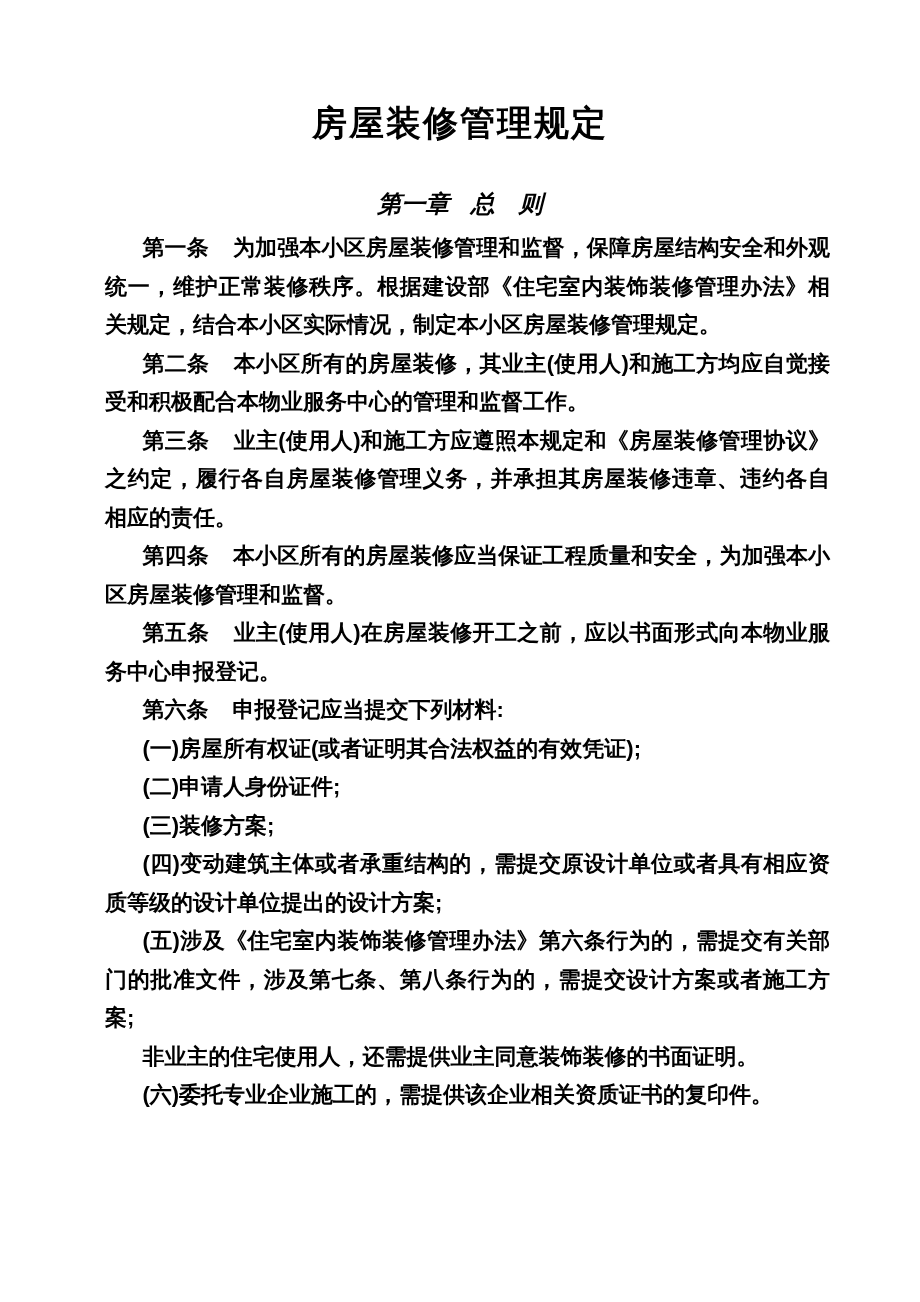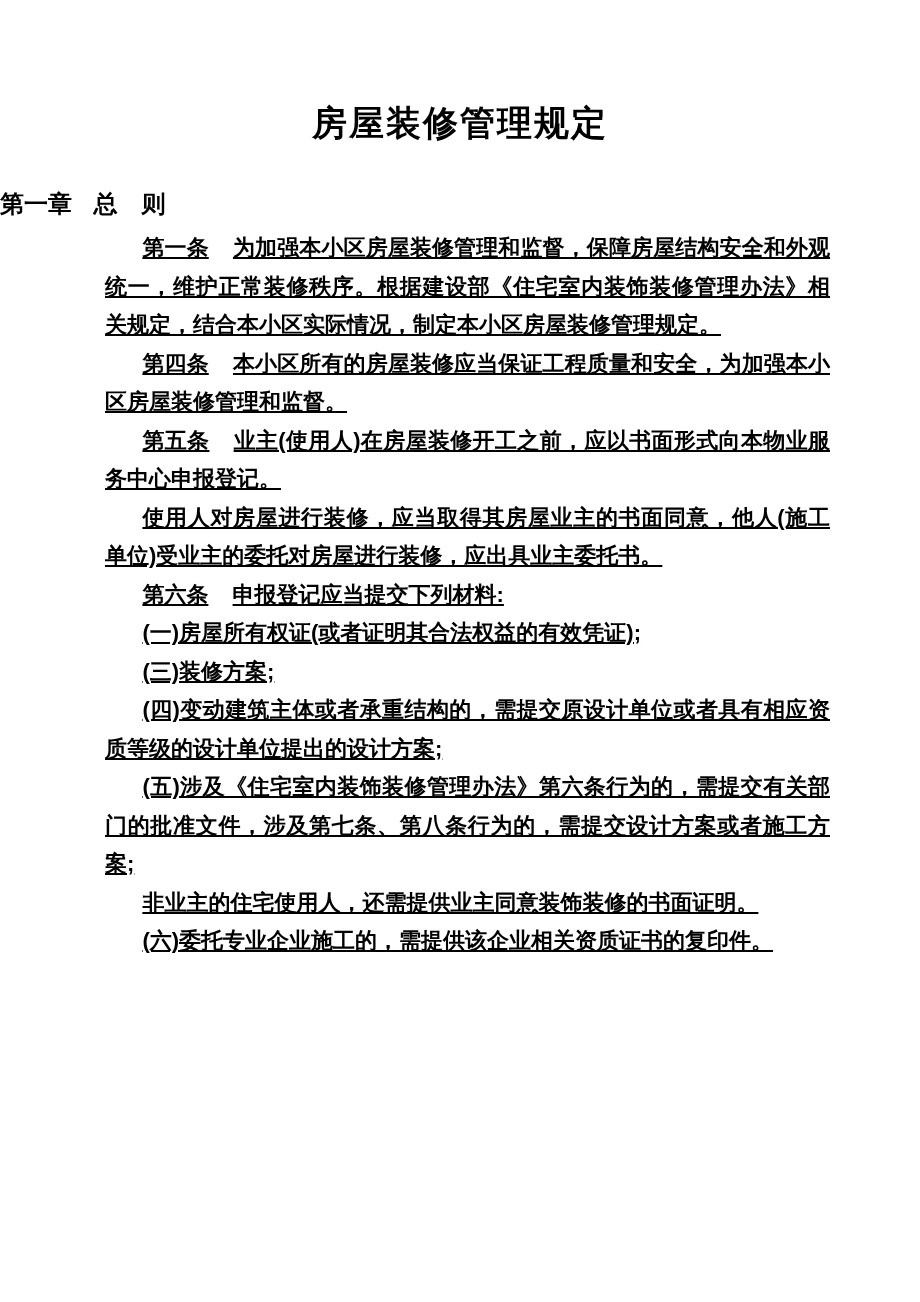--- a/index.html
+++ b/index.html
@@ -22,21 +22,23 @@
   .doc-title {
     padding-top: 102px;
     text-align: center;
     font-size: 35px;
     line-height: 42px;
     font-weight: 700;
     letter-spacing: 2px;
   }
 
   .chapter-heading {
+    text-align: center;
     font-weight: 700;
+    font-style: italic;
   }
 
   .chapter-heading.top {
     margin-top: 46px;
     font-size: 24px;
     line-height: 28px;
   }
 
   .ch-label {
     margin-right: 0.9em;
@@ -46,21 +48,20 @@
     margin-top: 11px;
     padding: 0 90px 0 105px;
     font-size: 22px;
     line-height: 38.5px;
     font-weight: 700;
   }
 
   .doc-body p.para {
     text-align: justify;
     text-indent: 1.7em;
-    text-decoration: underline;
   }
 
   .art-label {
     margin-right: 1.1em;
   }
 
   .chapter-heading.inflow {
     font-size: 24px;
     line-height: 38.5px;
     text-indent: 0;
@@ -76,43 +77,49 @@
   <div class="chapter-heading top">
     <span class="ch-label">第一章</span><span>总　则</span>
   </div>
 
   <div class="doc-body">
 
     <p class="para">
       <span class="art-label">第一条</span><span>为加强本小区房屋装修管理和监督，保障房屋结构安全和外观统一，维护正常装修秩序。根据建设部《住宅室内装饰装修管理办法》相关规定，结合本小区实际情况，制定本小区房屋装修管理规定。</span>
     </p>
 
+    <p class="para">
+      <span class="art-label">第二条</span><span>本小区所有的房屋装修，其业主(使用人)和施工方均应自觉接受和积极配合本物业服务中心的管理和监督工作。</span>
+    </p>
 
+    <p class="para">
+      <span class="art-label">第三条</span><span>业主(使用人)和施工方应遵照本规定和《房屋装修管理协议》之约定，履行各自房屋装修管理义务，并承担其房屋装修违章、违约各自相应的责任。</span>
+    </p>
 
     <p class="para">
       <span class="art-label">第四条</span><span>本小区所有的房屋装修应当保证工程质量和安全，为加强本小区房屋装修管理和监督。</span>
     </p>
 
 
     <p class="para">
       <span class="art-label">第五条</span><span>业主(使用人)在房屋装修开工之前，应以书面形式向本物业服务中心申报登记。</span>
     </p>
 
-    <p class="para">
-      <span>使用人对房屋进行装修，应当取得其房屋业主的书面同意，他人(施工单位)受业主的委托对房屋进行装修，应出具业主委托书。</span>
-    </p>
 
     <p class="para">
       <span class="art-label">第六条</span><span>申报登记应当提交下列材料:</span>
     </p>
 
     <p class="para">
       <span>(一)房屋所有权证(或者证明其合法权益的有效凭证);</span>
     </p>
 
+    <p class="para">
+      <span>(二)申请人身份证件;</span>
+    </p>
 
     <p class="para">
       <span>(三)装修方案;</span>
     </p>
 
     <p class="para">
       <span>(四)变动建筑主体或者承重结构的，需提交原设计单位或者具有相应资质等级的设计单位提出的设计方案;</span>
     </p>
 
     <p class="para">

